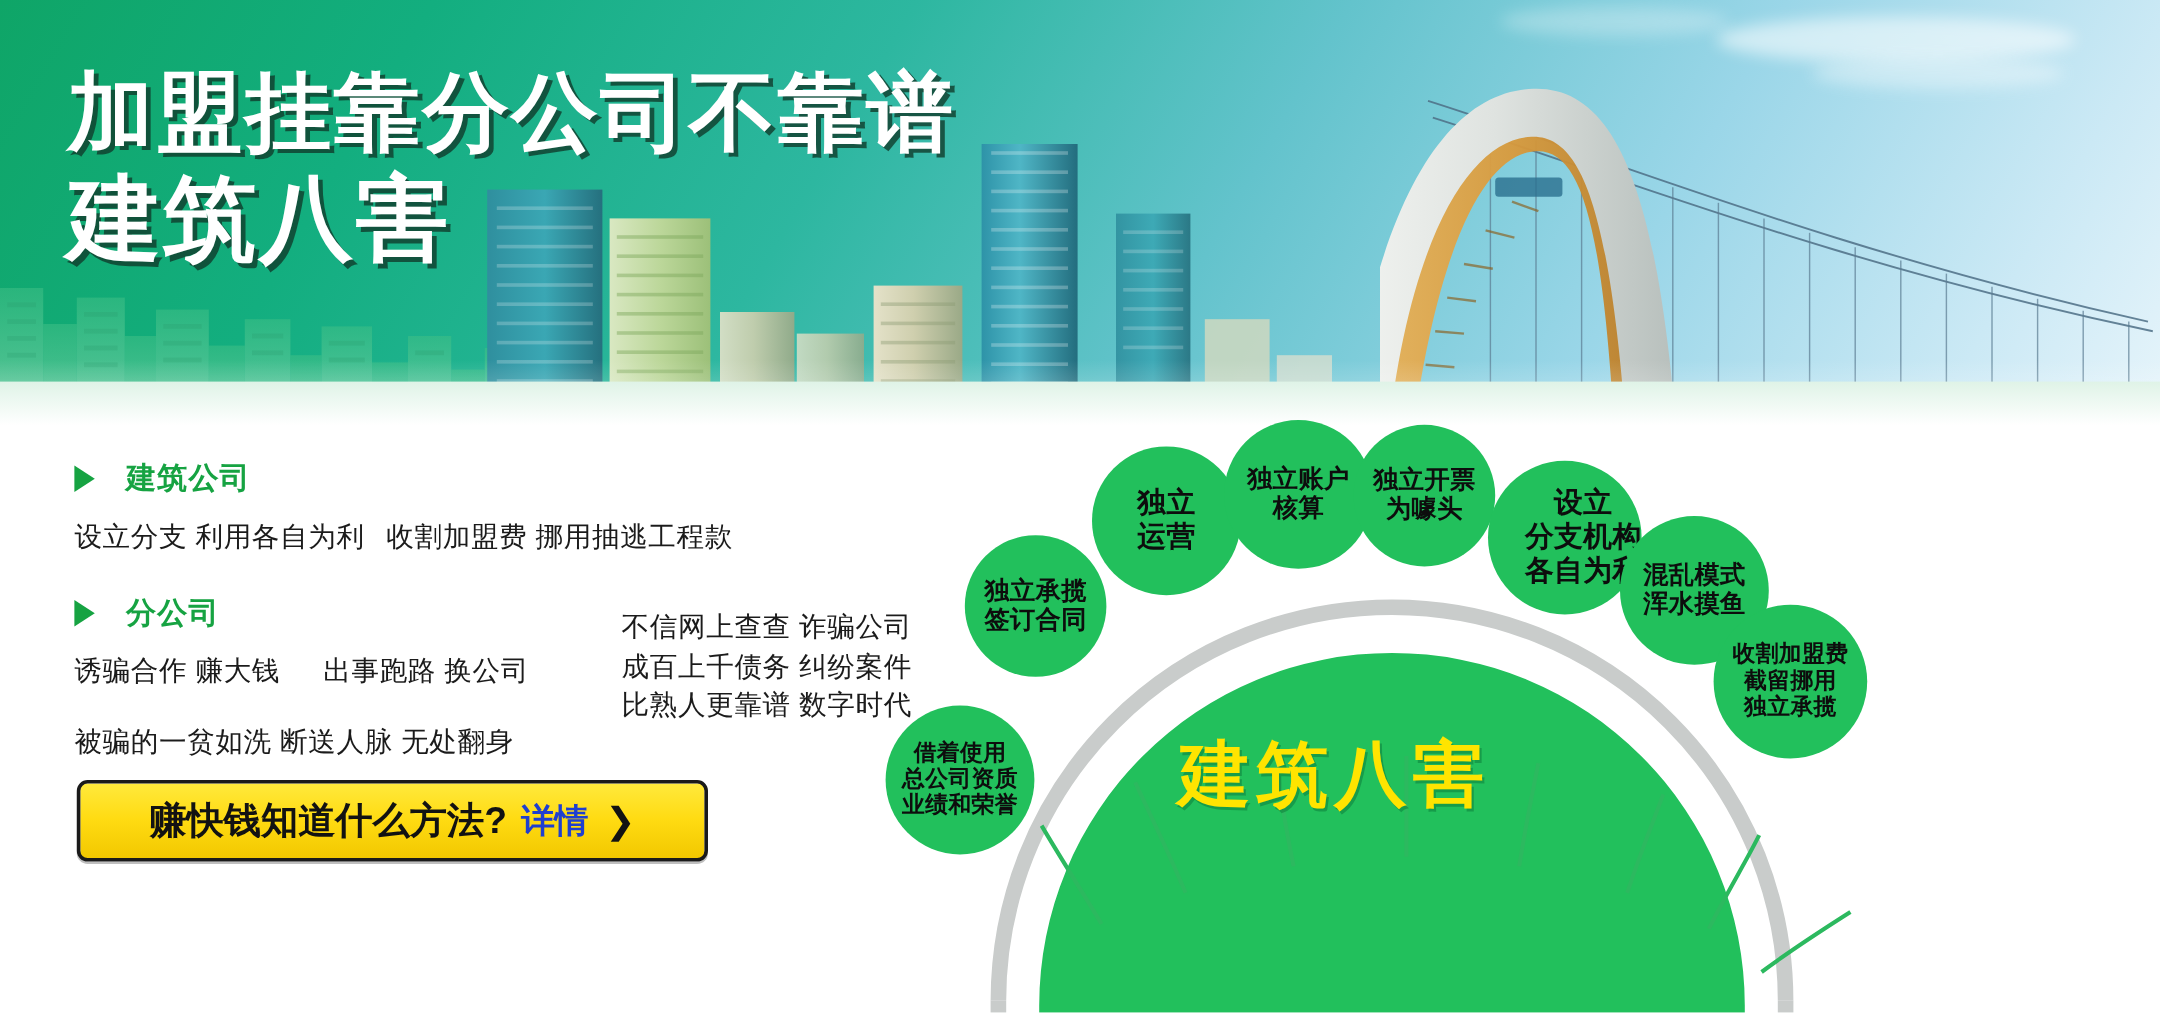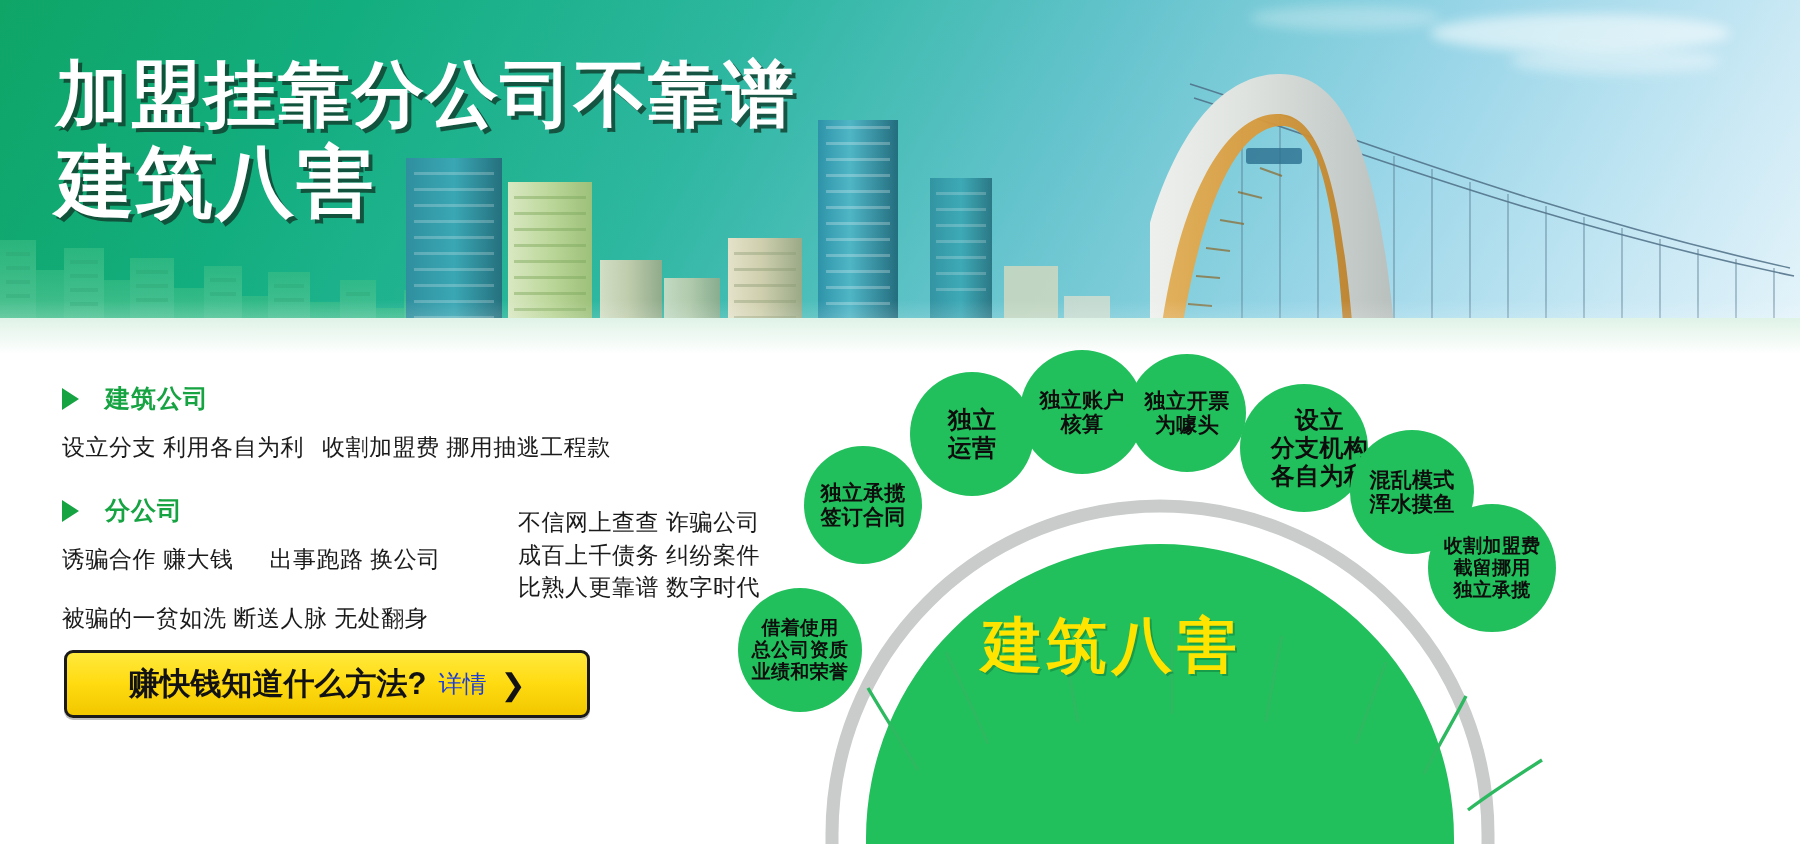--- a/index.html
+++ b/index.html
@@ -57,21 +57,21 @@
   #sec3{left:62px;top:204px;}
   #sec4{left:518px;top:108px;}
 
   
   .cta{position:absolute;left:64px;top:268px;width:520px;height:62px;
        border:3px solid #1a1a1a;border-radius:9px;
        background:linear-gradient(180deg,#ffe93c 0%,#ffdb12 48%,#f2c800 100%);
        display:flex;align-items:center;justify-content:center;gap:4px;
        box-shadow:0 2px 0 rgba(0,0,0,.25);cursor:pointer;}
   .cta-main{font-size:31px;font-weight:bold;color:#121212;letter-spacing:0px;white-space:nowrap;}
-  .cta-link{font-size:24px;font-weight:normal;color:#1f3fd0;margin-left:8px;white-space:nowrap;}
+  .cta-link{font-size:28px;font-weight:bold;color:#1f3fd0;margin-left:8px;white-space:nowrap;}
   .cta-arrow{font-size:30px;color:#121212;margin-left:10px;font-weight:300;}
 
   
   .diag{position:absolute;left:820px;top:340px;width:980px;height:504px;}
   .diag svg{position:absolute;left:0;top:0;}
   .bub{position:absolute;border-radius:50%;background:#22c05c;
        display:flex;align-items:center;justify-content:center;text-align:center;
        color:#0d0d0d;font-weight:bold;line-height:1.16;letter-spacing:.3px;}
   .dome-label{position:absolute;color:#ffe400;font-weight:bold;font-size:60px;
        letter-spacing:5px;text-shadow:2px 2px 0 rgba(0,90,40,.35);white-space:nowrap;}

